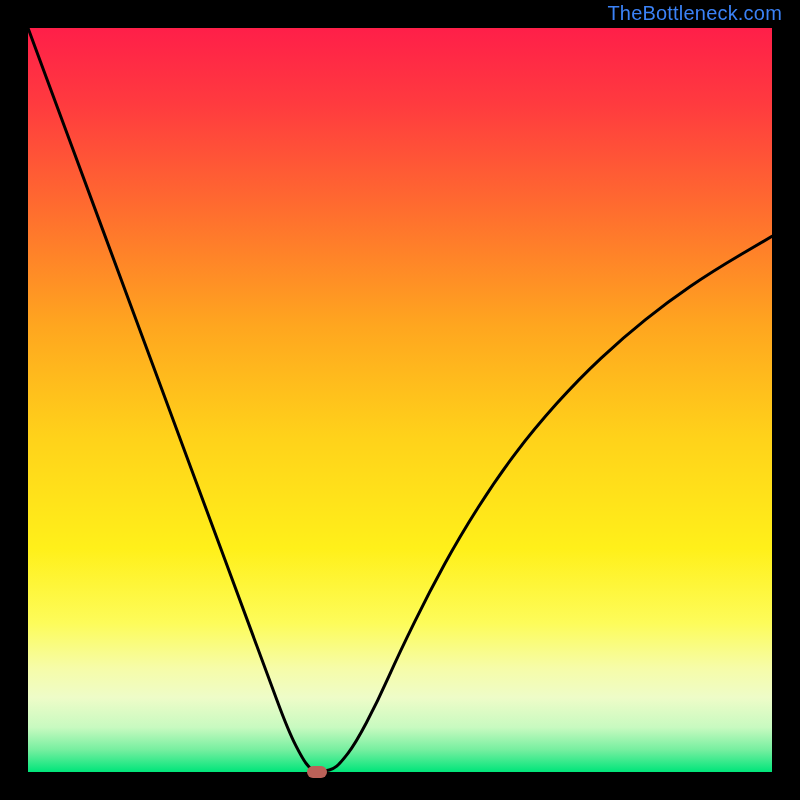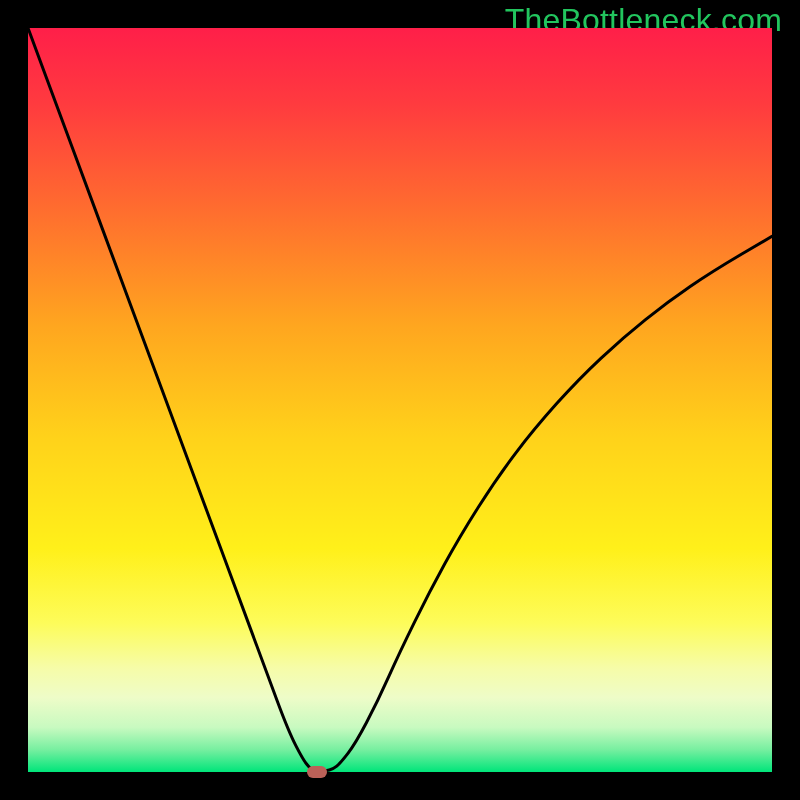--- a/index.html
+++ b/index.html
@@ -23,22 +23,22 @@
     position: absolute;
     left: 0;
     top: 0;
     width: 744px;
     height: 744px;
   }
   .watermark {
     position: absolute;
     top: 2px;
     right: 18px;
-    color: #22c55e;
-    font-size: 32px;
+    color: #3b82f6;
+    font-size: 20px;
     font-weight: 500;
     letter-spacing: 0.2px;
     user-select: none;
   }
   .marker {
     position: absolute;
     width: 20px;
     height: 12px;
     border-radius: 6px;
     background: #bb6158;

